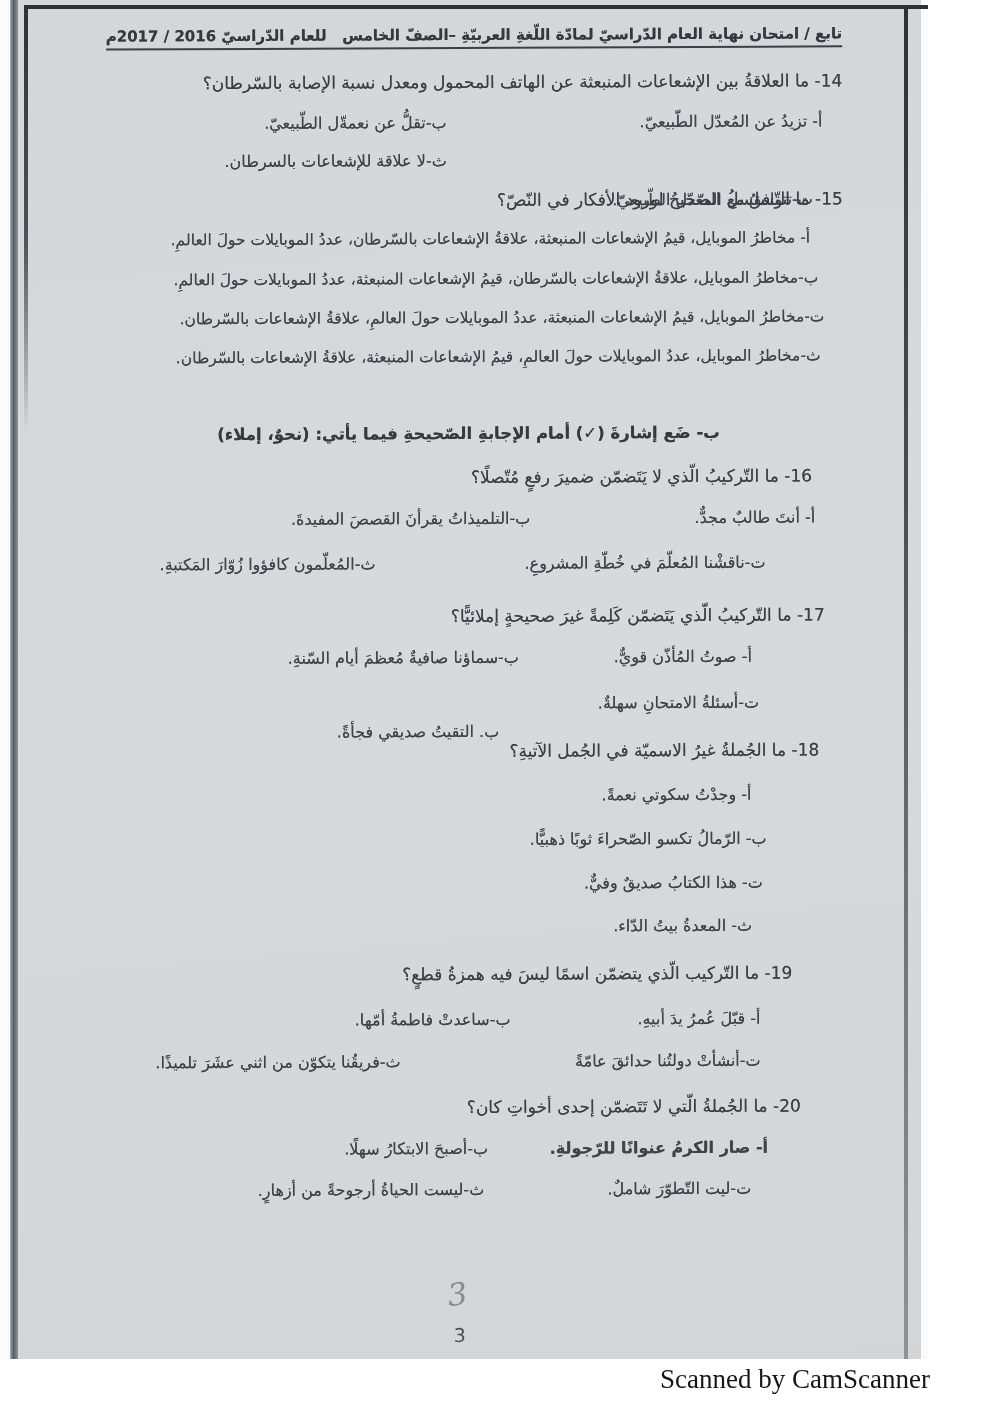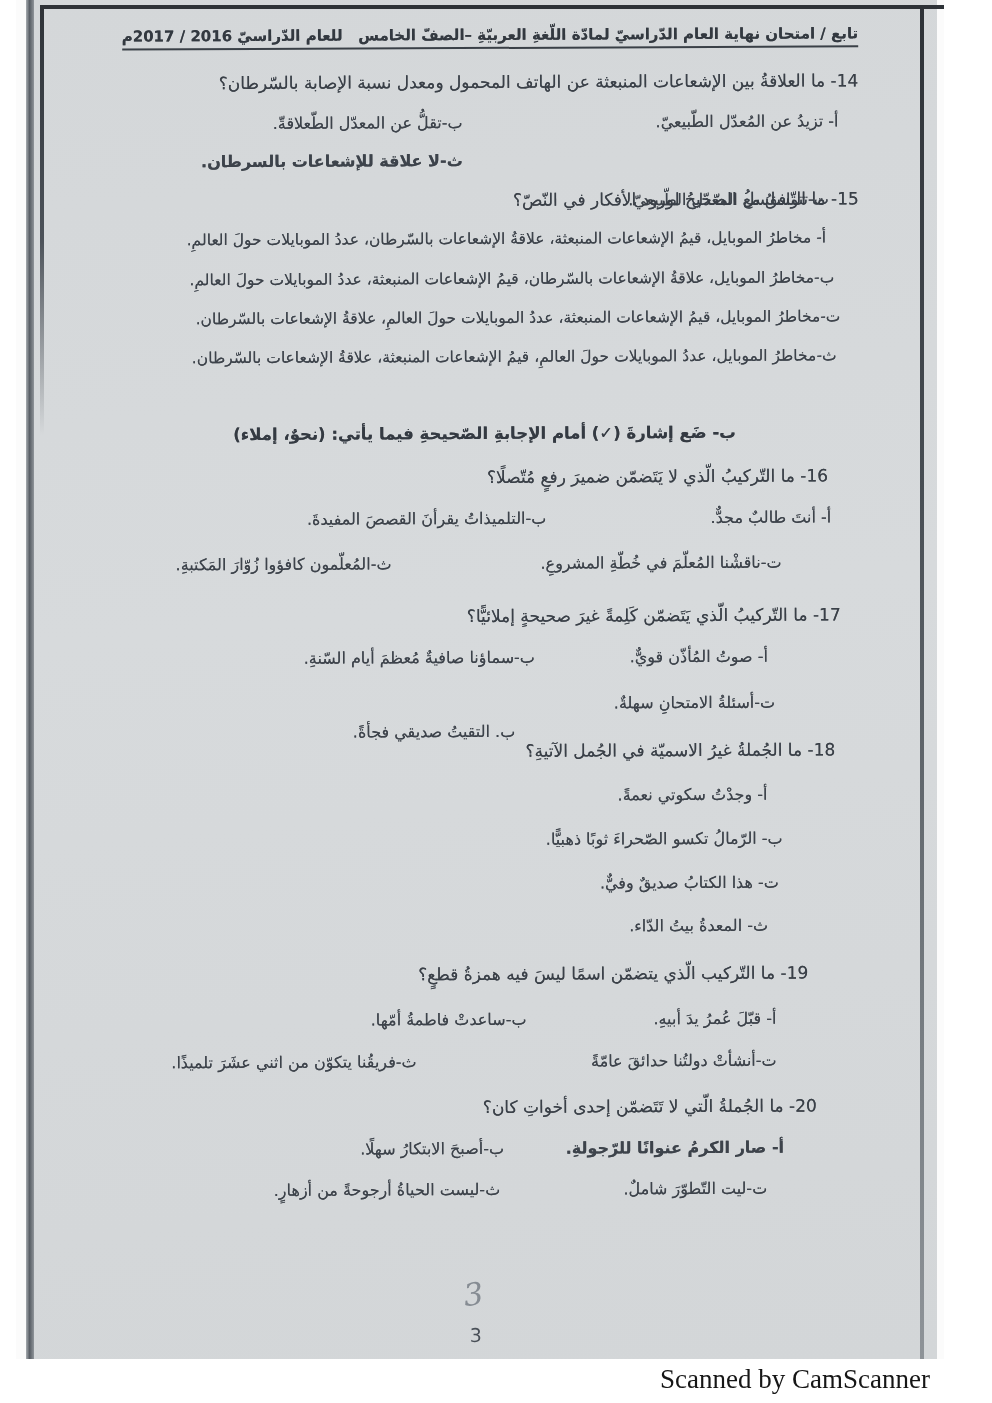--- a/index.html
+++ b/index.html
@@ -1,21 +1,21 @@
 <!DOCTYPE html>
 <html lang="ar"><head>
 <meta charset="utf-8">
 <style>
   html,body{margin:0;padding:0;}
   body{
     width:992px;height:1403px;position:relative;background:#ffffff;
     font-family:"DejaVu Sans",sans-serif;overflow:hidden;
   }
   .scan{
-    position:absolute;left:16px;top:0;width:928px;height:1359px;
+    position:absolute;left:0;top:0;width:928px;height:1359px;
     background:linear-gradient(175deg,#d4d7d9 0%,#d7dadc 45%,#d3d6d8 100%);
     overflow:hidden;
     text-align:center;
   }
   .white-left-strip{position:absolute;left:0;top:0;width:10px;height:100%;background:#fbfbfb;}
   .white-right-strip{position:absolute;right:0;top:0;width:7px;height:100%;background:#fbfbfb;}
   .edge-shadow-left{
     position:absolute;left:10px;top:0;width:8px;height:100%;
     background:linear-gradient(90deg,#a7acb0 0%,#575d64 45%,#90959a 100%);
   }
@@ -64,23 +64,23 @@
   <div class="frame-top"></div>
   <div class="frame-right"></div>
   <div class="frame-left"></div>
 
   <div class="content">
 
     <div class="t hdr" style="top:26px;right:86px;">تابع / امتحان نهاية العام الدّراسيّ لمادّة اللّغةِ العربيّةِ –الصفّ الخامس&nbsp;&nbsp;&nbsp;للعام الدّراسيّ 2016 / 2017م</div>
 
     <div class="t stem" style="top:72px;right:86px;">14- ما العلاقةُ بين الإشعاعات المنبعثة عن الهاتف المحمول ومعدل نسبة الإصابة بالسّرطان؟</div>
     <div class="t opt" style="top:113px;right:106px;">أ- تزيدُ عن المُعدّل الطّبيعيّ.</div>
-    <div class="t opt" style="top:113px;right:482px;">ب-تقلُّ عن المعدّل الطّعلاقةّ.</div>
+    <div class="t opt" style="top:113px;right:482px;">ب-تقلُّ عن نعمةّل الطّبيعيّ.</div>
     <div class="t opt" style="top:151px;right:116px;margin-top:40px;">ت-تتوافقُ مع المعدّل الطّبيعيّ.</div>
-    <div class="t opt" style="top:151px;right:482px;font-weight:bold;">ث-لا علاقة للإشعاعات بالسرطان.</div>
+    <div class="t opt" style="top:151px;right:482px;">ث-لا علاقة للإشعاعات بالسرطان.</div>
 
     <div class="t stem" style="top:190px;right:86px;">15- ما التّسلسلُ الصّحيحُ لورود الأفكار في النّصّ؟</div>
     <div class="t opt opt15" style="top:230px;right:119px;">أ- مخاطرُ الموبايل، قيمُ الإشعاعات المنبعثة، علاقةُ الإشعاعات بالسّرطان، عددُ الموبايلات حولَ العالمِ.</div>
     <div class="t opt opt15" style="top:270px;right:111px;">ب-مخاطرُ الموبايل، علاقةُ الإشعاعات بالسّرطان، قيمُ الإشعاعات المنبعثة، عددُ الموبايلات حولَ العالمِ.</div>
     <div class="t opt opt15" style="top:309px;right:105px;">ت-مخاطرُ الموبايل، قيمُ الإشعاعات المنبعثة، عددُ الموبايلات حولَ العالمِ، علاقةُ الإشعاعات بالسّرطان.</div>
     <div class="t opt opt15" style="top:348px;right:109px;">ث-مخاطرُ الموبايل، عددُ الموبايلات حولَ العالمِ، قيمُ الإشعاعات المنبعثة، علاقةُ الإشعاعات بالسّرطان.</div>
 
     <div class="t sec" style="top:424px;right:210px;">ب- ضَع إشارةَ (✓) أمام الإجابةِ الصّحيحةِ فيما يأتي: (نحوٌ، إملاء)</div>
 
     <div class="t stem" style="top:467px;right:118px;">16- ما التّركيبُ الّذي لا يَتَضمّن ضميرَ رفعٍ مُتّصلًا؟</div>

